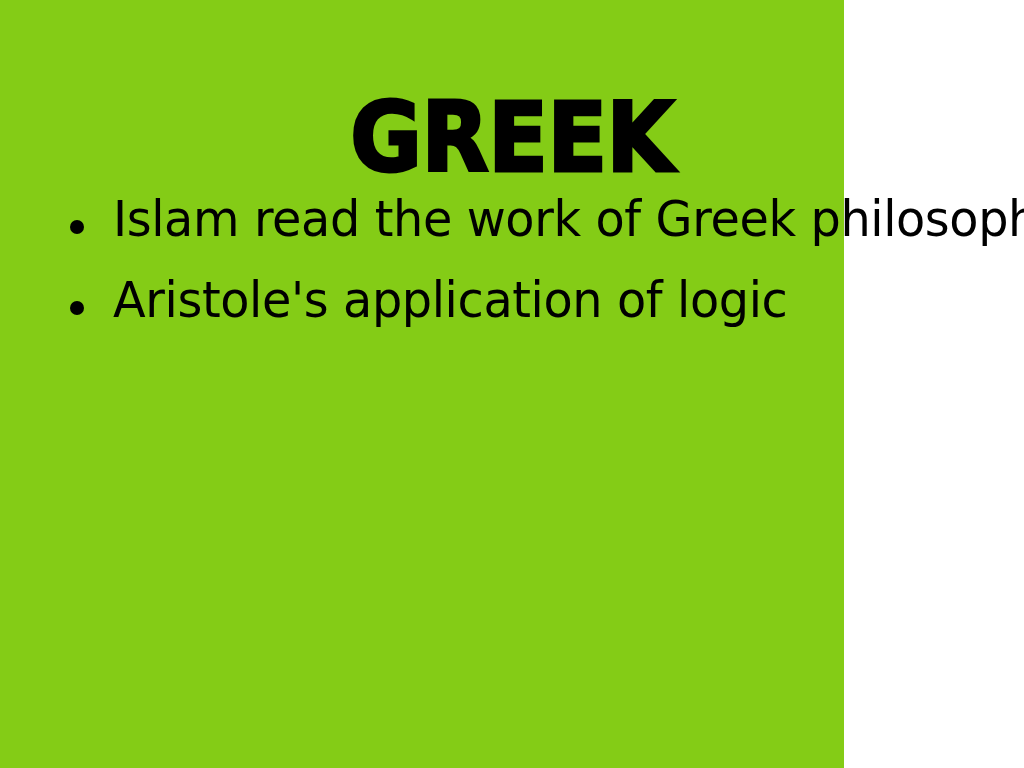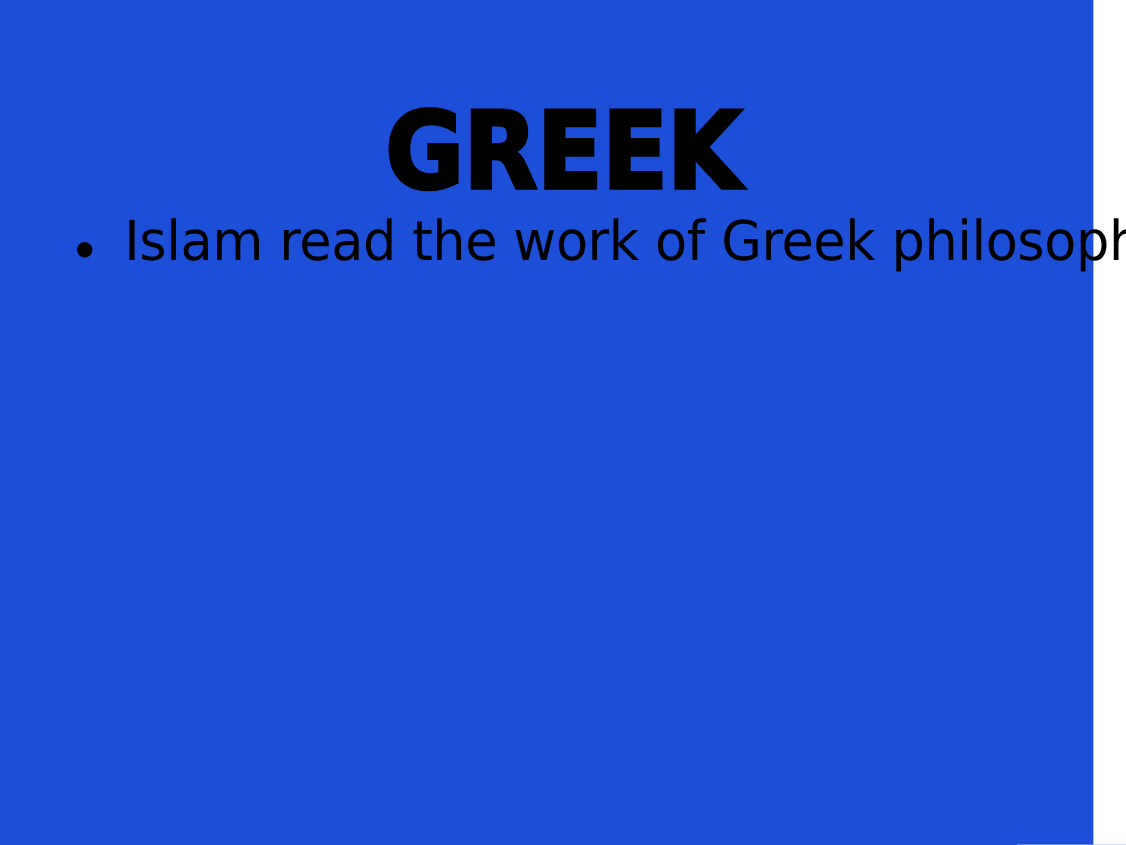--- a/index.html
+++ b/index.html
@@ -9,23 +9,23 @@
   body {
     width: 1024px;
     height: 768px;
     background: #ffffff;
     font-family: "Liberation Sans", sans-serif;
     overflow: hidden;
   }
 
   .slide {
     position: relative;
-    width: 994px;
+    width: 844px;
     height: 768px;
-    background: #1d4ed8;
+    background: #84cc16;
   }
 
   
   .slide-title {
     position: absolute;
     top: 24px;
     left: 0;
     width: 1024px;
     text-align: center;
     color: #000000;
@@ -100,16 +100,20 @@
 
   <h1 class="slide-title">GREEK</h1>
 
   <ul class="bullet-list">
 
     <li class="bullet-item">
       <span class="bullet-marker"></span>
       <span class="bullet-text">Islam read the work of Greek philosophers</span>
     </li>
 
+    <li class="bullet-item">
+      <span class="bullet-marker"></span>
+      <span class="bullet-text">Aristole's application of logic</span>
+    </li>
 
   </ul>
 
 </div>
 
 </body></html>

